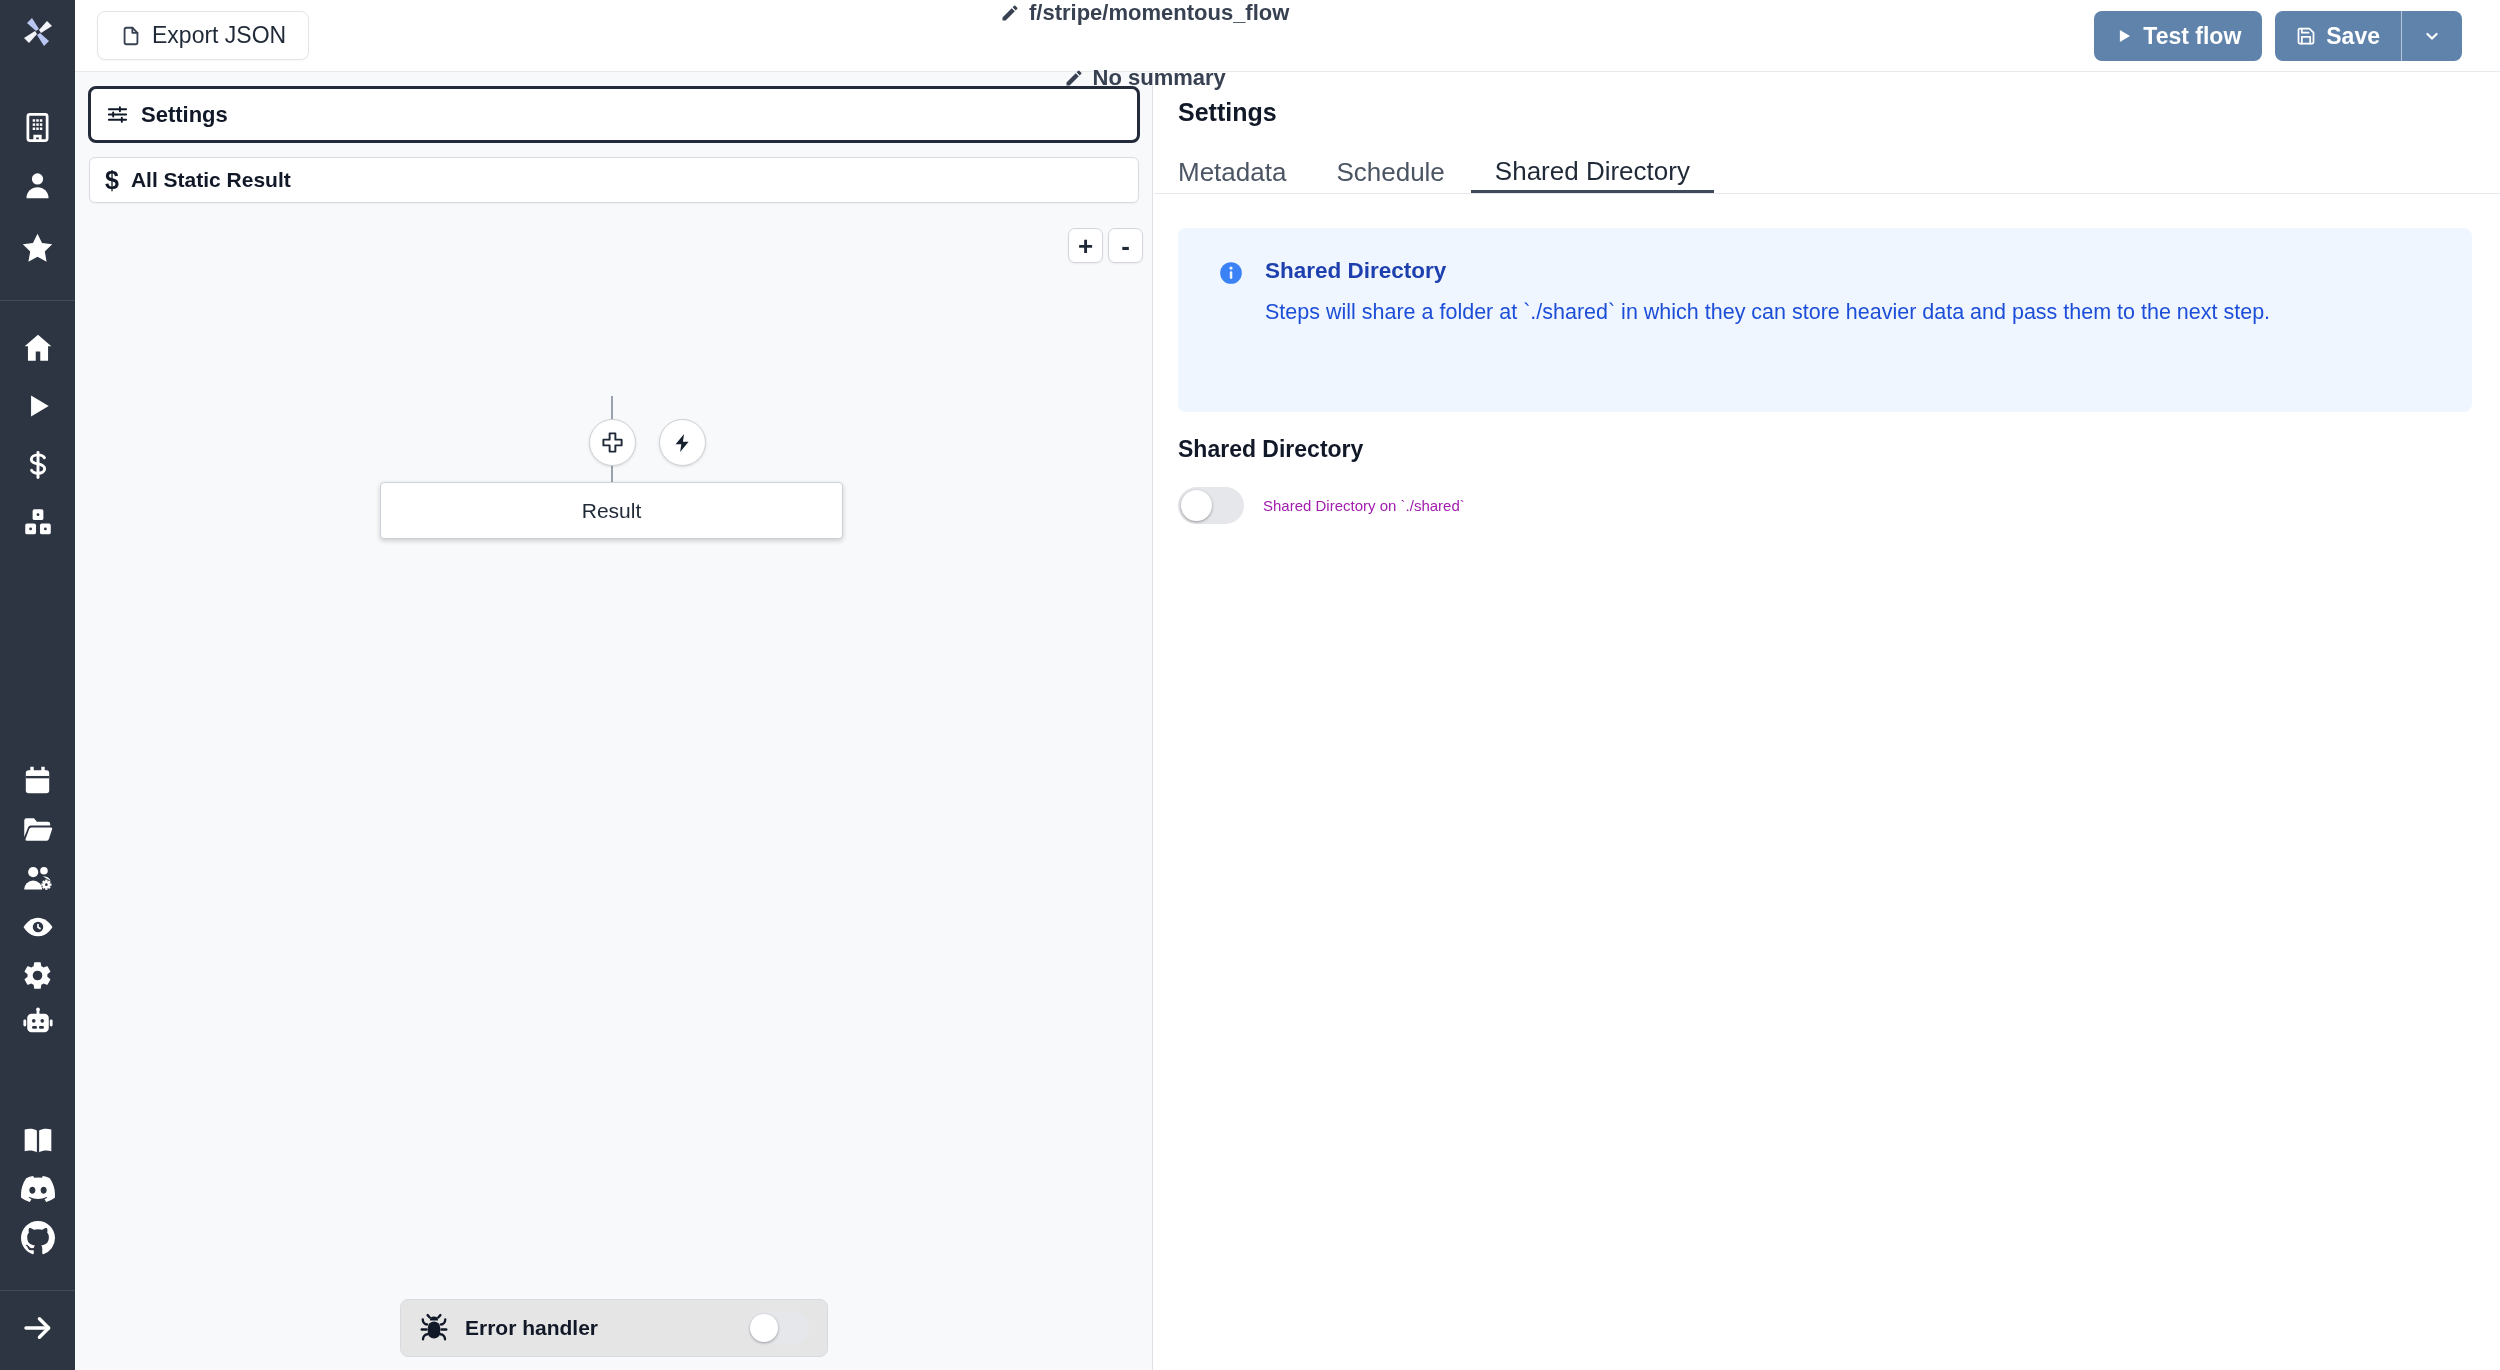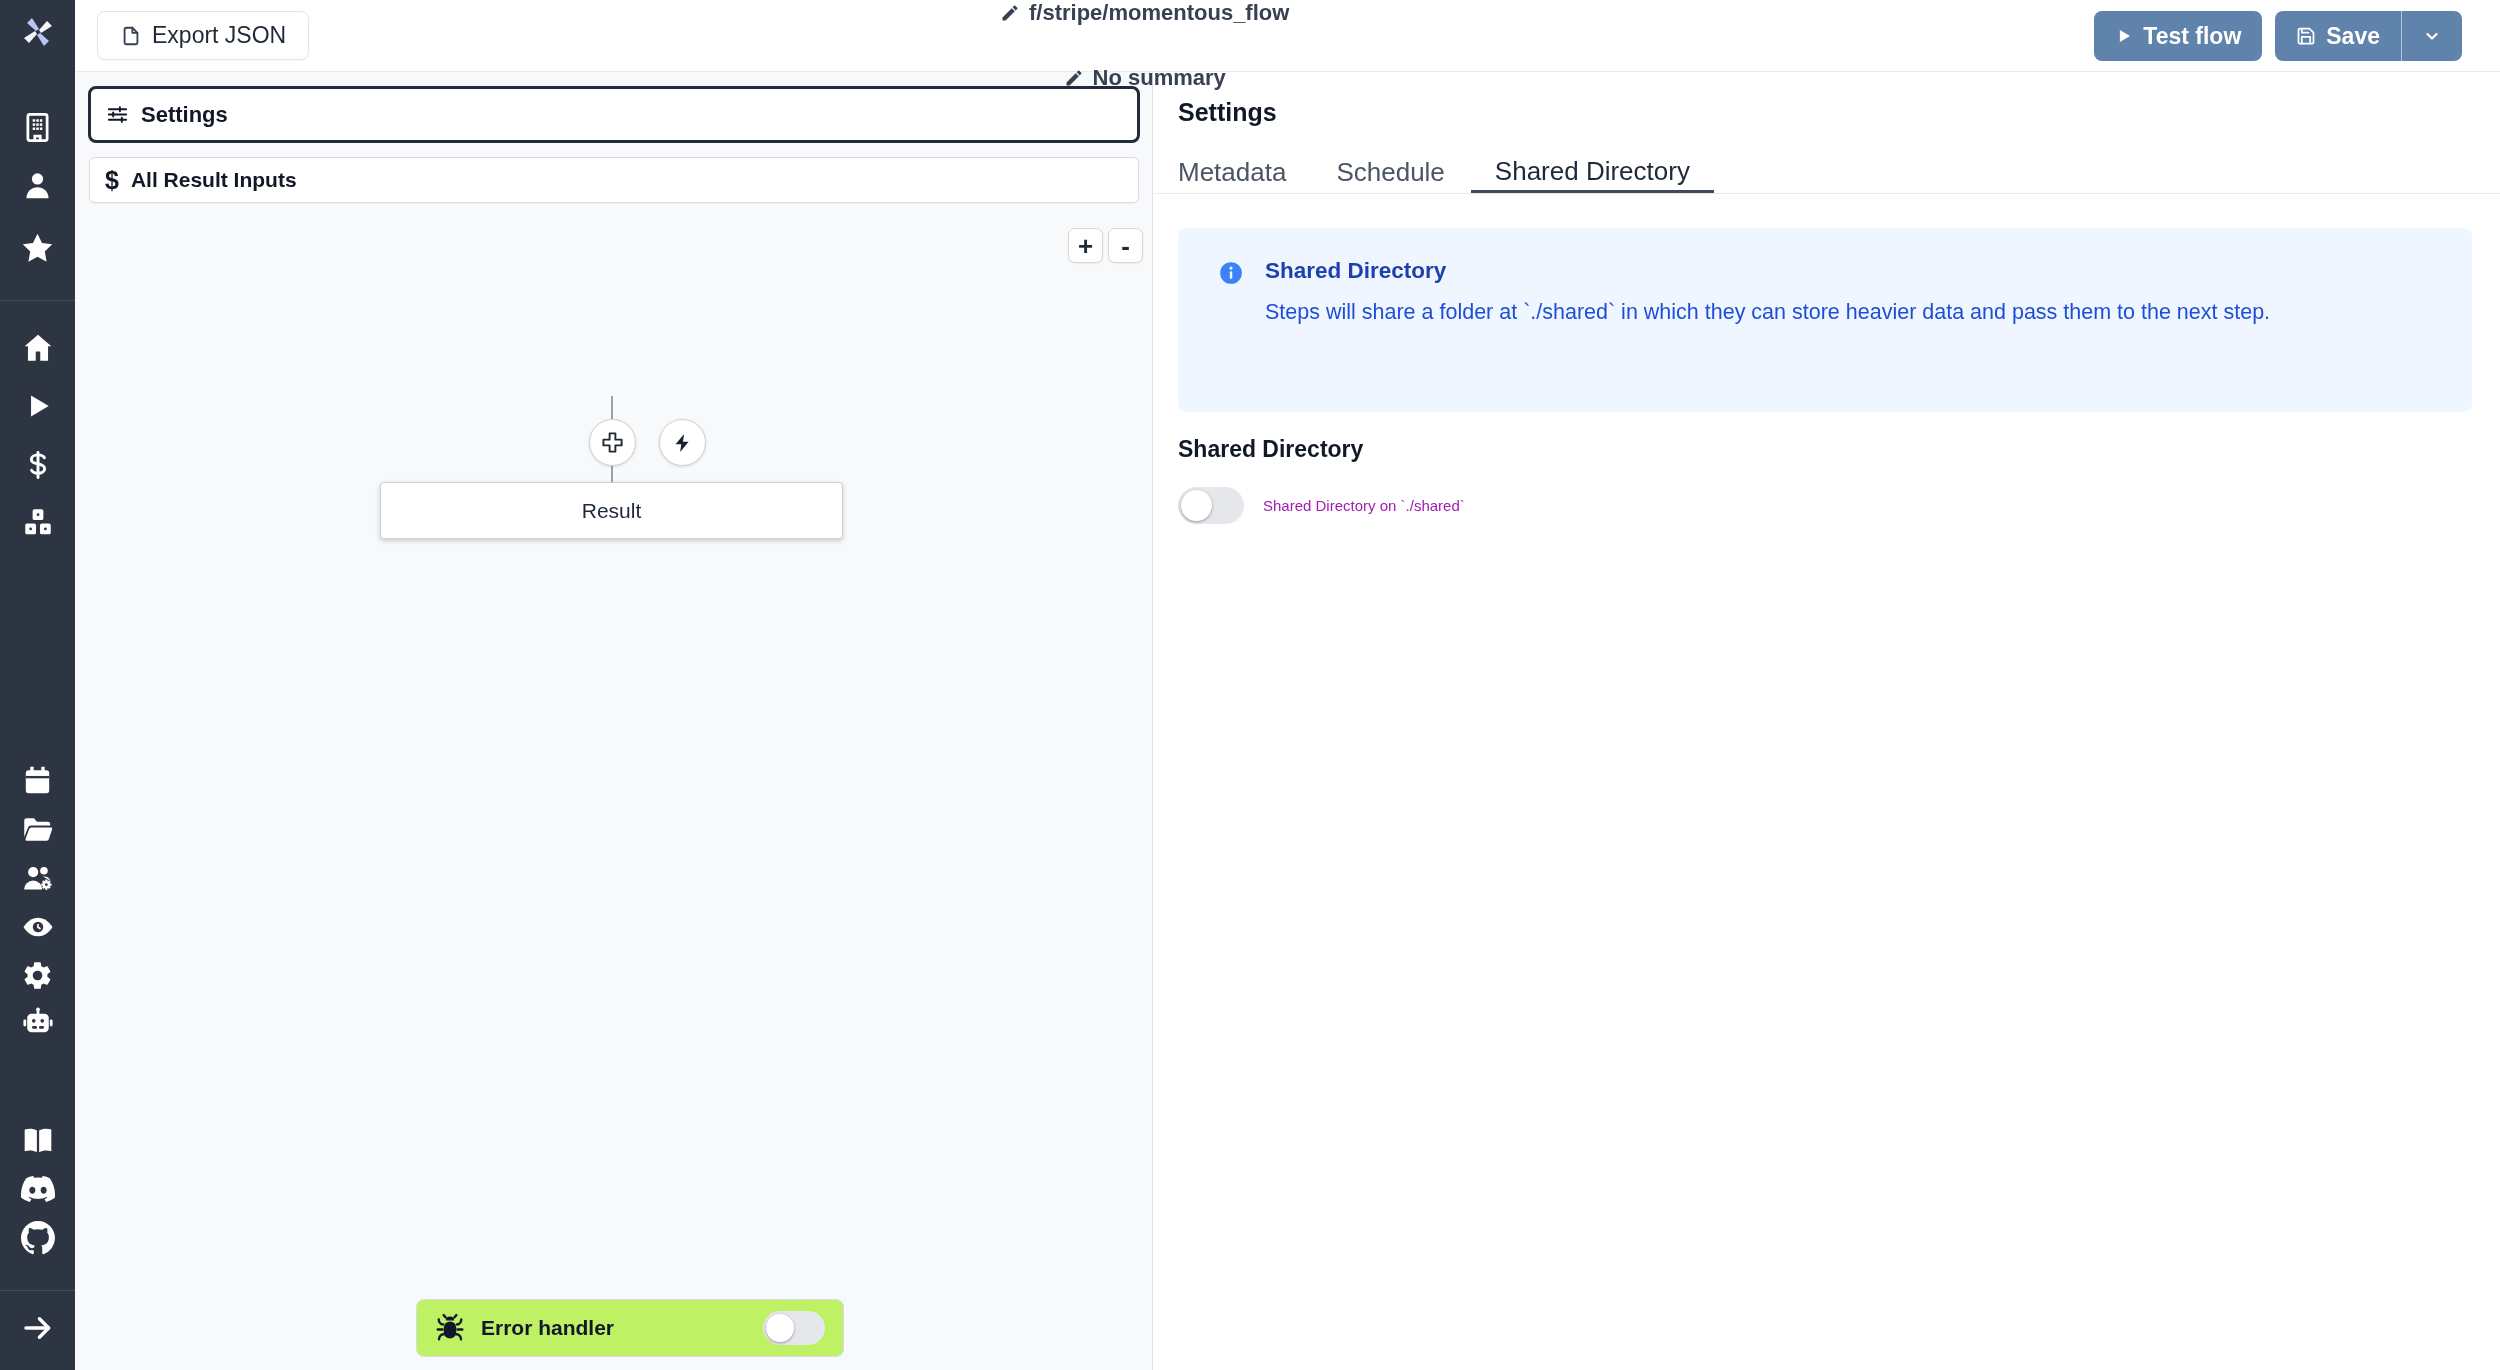--- a/index.html
+++ b/index.html
@@ -90,22 +90,22 @@
   .node-result { top: 410px; background: #ffffff; border: 1px solid #ccd2d9; }
   .edge-line { position: absolute; left: 536px; top: 324px; width: 1.5px; height: 86px; background: #9aa3ad; }
   .edge-circle {
     position: absolute; width: 47px; height: 47px; border-radius: 50%;
     background: #fff; border: 1px solid #ccd1d7; top: 347px;
     display: flex; align-items: center; justify-content: center; cursor: pointer;
     box-shadow: 0 1px 3px rgba(0,0,0,0.12);
   }
   .error-bar {
     position: absolute; left: 325px; top: 1227px; width: 428px; height: 58px;
-    background: #bef264; border: 1px solid #d8dce1; border-radius: 8px;
-    display: flex; align-items: center; gap: 16px; padding: 0 18px; cursor: pointer; margin-left: 16px;
+    background: #e5e5e5; border: 1px solid #d8dce1; border-radius: 8px;
+    display: flex; align-items: center; gap: 16px; padding: 0 18px; cursor: pointer;
   }
   .error-label { font-size: 21px; font-weight: 700; color: #111827; flex: 1; }
 
   
   .toggle { position: relative; border-radius: 999px; background: #e5e7eb; cursor: pointer; flex: none; }
   .toggle .knob {
     position: absolute; left: 3px; top: 3px; background: #fff; border-radius: 50%;
     box-shadow: 0 1px 3px rgba(0,0,0,0.35);
   }
   .toggle-lg { width: 66px; height: 37px; } .toggle-lg .knob { width: 31px; height: 31px; }
@@ -370,21 +370,21 @@
           <line x1="14.5" y1="4.3" x2="14.5" y2="8.7"></line>
           <line x1="7.5" y1="9.8" x2="7.5" y2="14.2"></line>
           <line x1="16.5" y1="15.3" x2="16.5" y2="19.7"></line>
         </svg>
     </span>
     <span>Settings</span>
   </div>
 
   <div class="module-bar inputs-bar">
     <span class="dollar-glyph">$</span>
-    <span>All Result Inputs</span>
+    <span>All Static Result</span>
   </div>
 
   <button class="zoom-btn" style="left:993px">
     <span>+</span>
   </button>
   <button class="zoom-btn" style="left:1033px">
     <span>-</span>
   </button>
 
   <div class="edge-line"></div>

